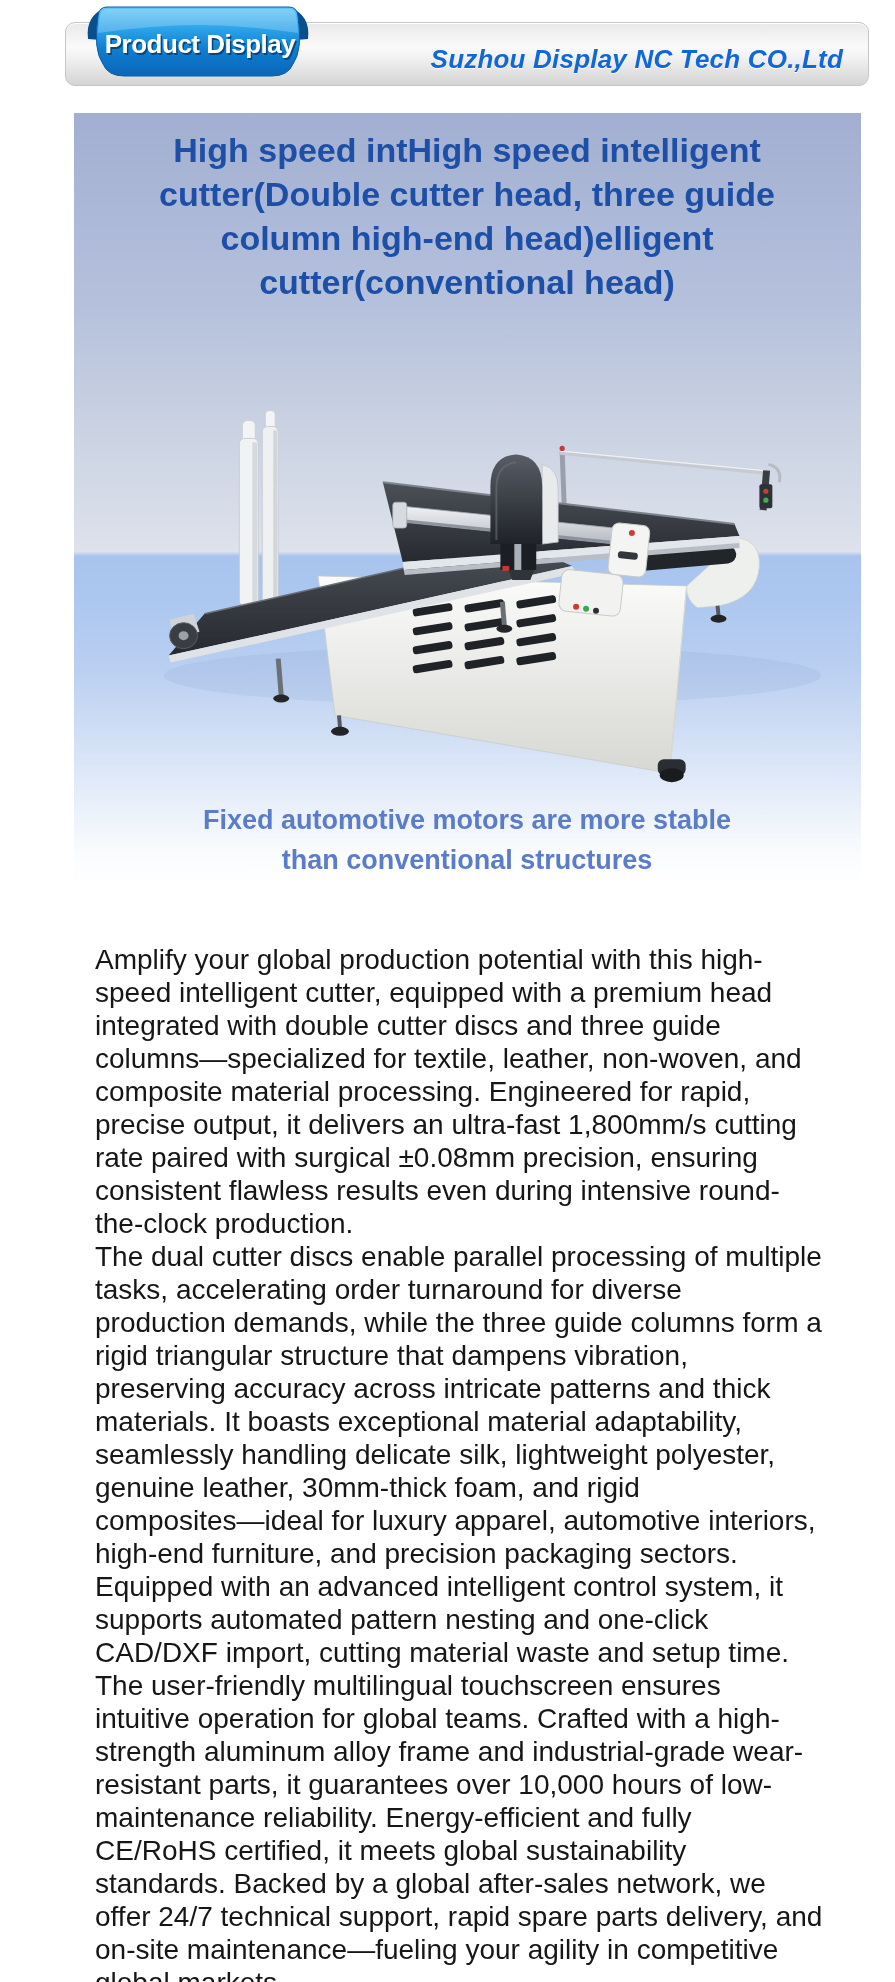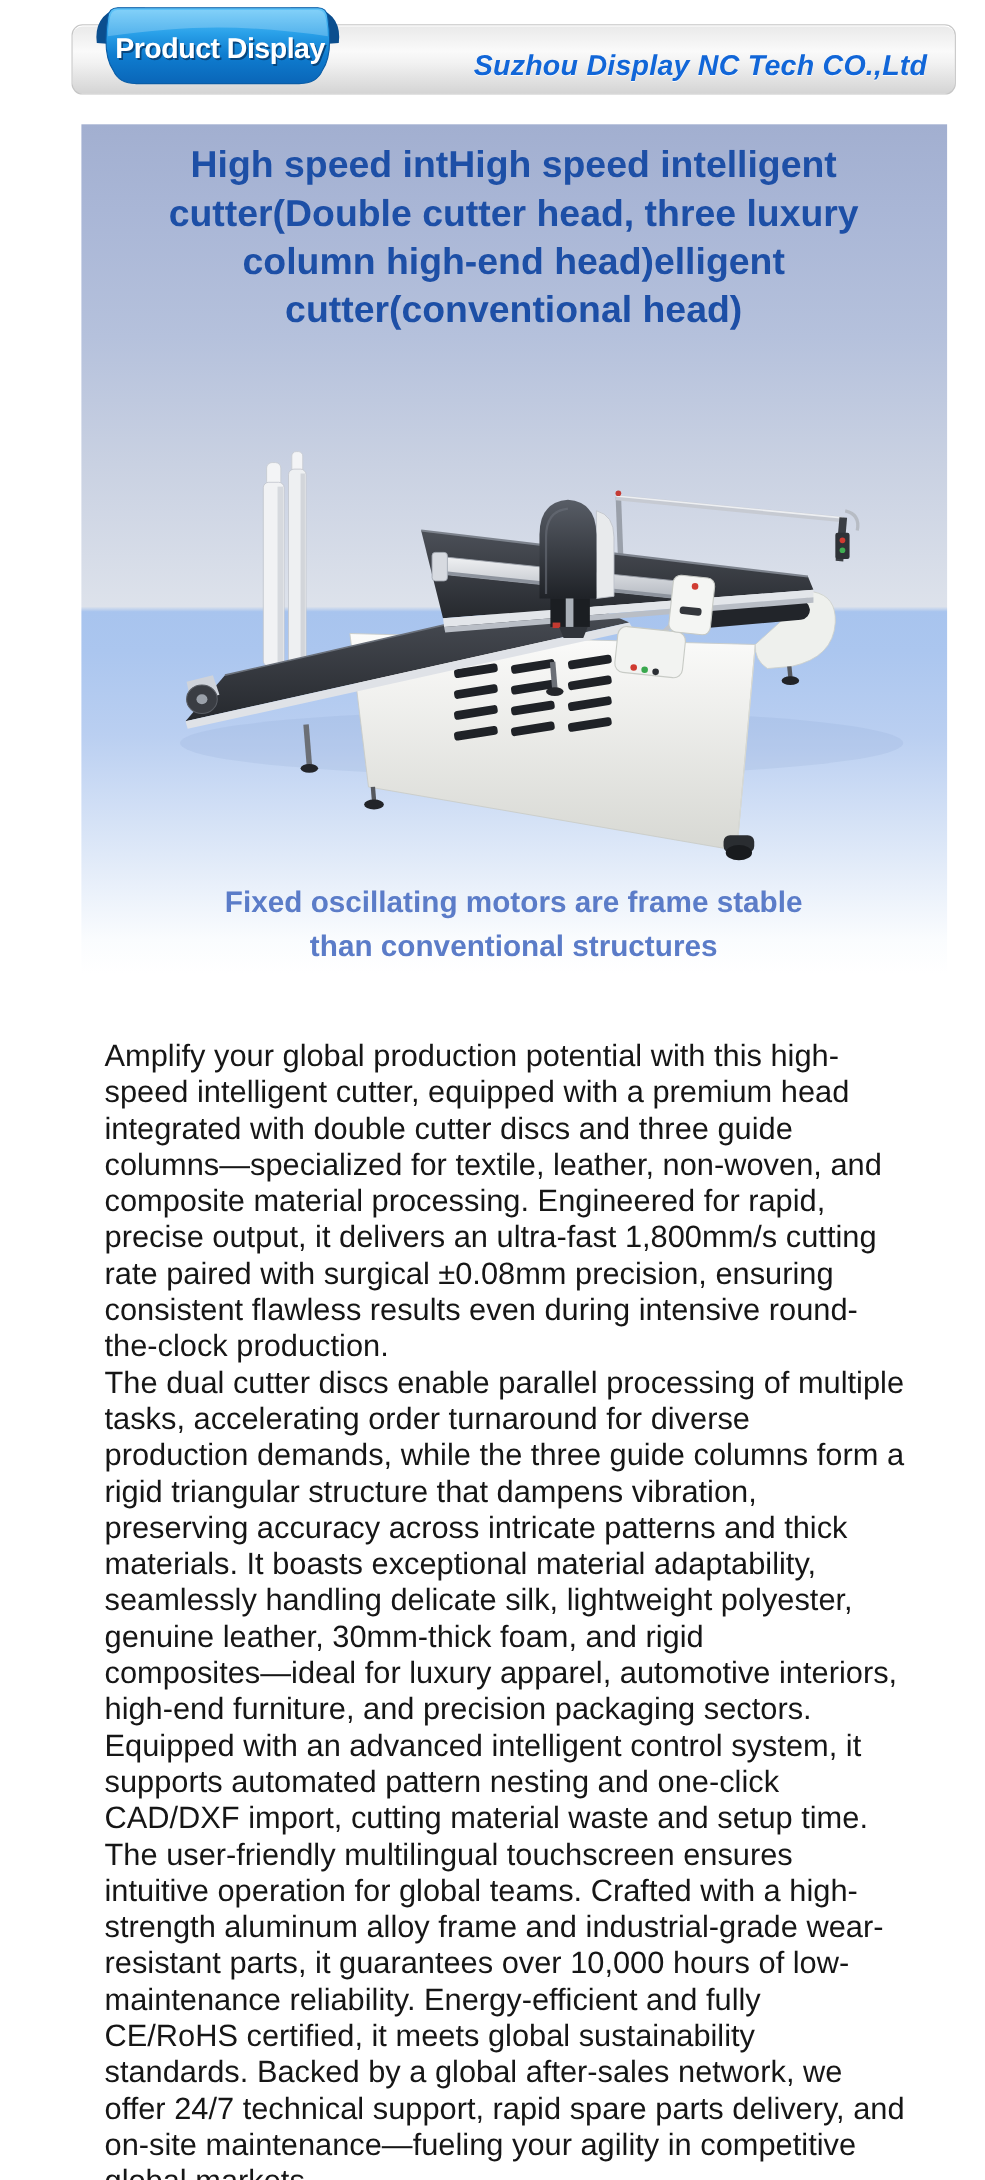--- a/index.html
+++ b/index.html
@@ -101,21 +101,21 @@
 
       <text class="ribbon-text" x="118" y="50" text-anchor="middle" fill="#08467e" transform="translate(1.5,1.5)">Product Display</text>
       <text class="ribbon-text" x="118" y="50" text-anchor="middle" fill="#ffffff">Product Display</text>
     </svg>
 
     <div class="company">Suzhou Display NC Tech CO.,Ltd</div>
   </div>
 
   <div class="hero">
     <div class="hero-title">High speed intHigh speed intelligent
-cutter(Double cutter head, three luxury
+cutter(Double cutter head, three guide
 column high-end head)elligent
 cutter(conventional head)</div>
 
     <div class="machine-wrap">
       <svg viewBox="0 0 790 480" width="787" height="480">
         <defs>
           <linearGradient id="gBody" x1="0" y1="0" x2="0" y2="1">
             <stop offset="0" stop-color="#fbfbfa"></stop>
               <stop offset="1" stop-color="#d7d8d3"></stop>
           </linearGradient>
@@ -230,21 +230,21 @@
           <path d="M418,230 L418,172 Q418,142 444,140 Q470,142 470,172 L470,230 Z" fill="url(#gHead)"></path>
           <path d="M424,226 L424,174 Q424,150 444,148" stroke="#6a707a" stroke-width="2" fill="none" opacity="0.6"></path>
           <rect x="428" y="230" width="36" height="26" fill="#1b1e22"></rect>
           <rect x="442" y="230" width="7" height="26" fill="#aab0b8"></rect>
           <rect x="430" y="252" width="7" height="5" fill="#c23a31"></rect>
           <polygon points="436,256 462,256 458,266 440,266" fill="#30343a"></polygon>
         </g>
       </svg>
     </div>
 
-    <div class="hero-caption">Fixed oscillating motors are frame stable
+    <div class="hero-caption">Fixed automotive motors are more stable
 than conventional structures</div>
   </div>
 
   <div class="body-text">Amplify your global production potential with this high-
 speed intelligent cutter, equipped with a premium head
 integrated with double cutter discs and three guide
 columns—specialized for textile, leather, non-woven, and
 composite material processing. Engineered for rapid,
 precise output, it delivers an ultra-fast 1,800mm/s cutting
 rate paired with surgical ±0.08mm precision, ensuring

